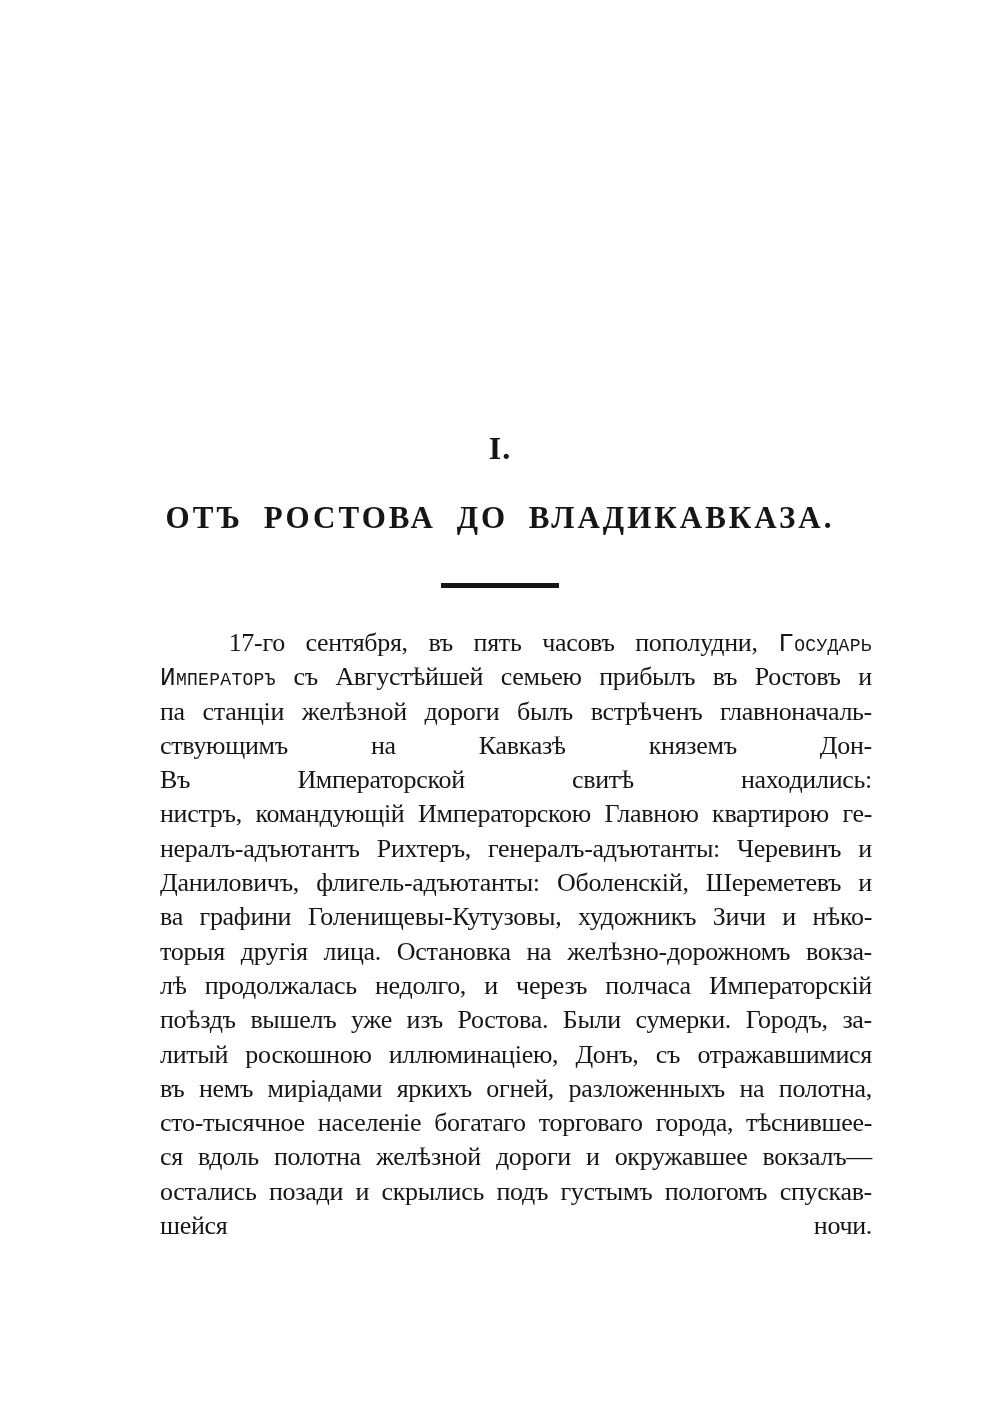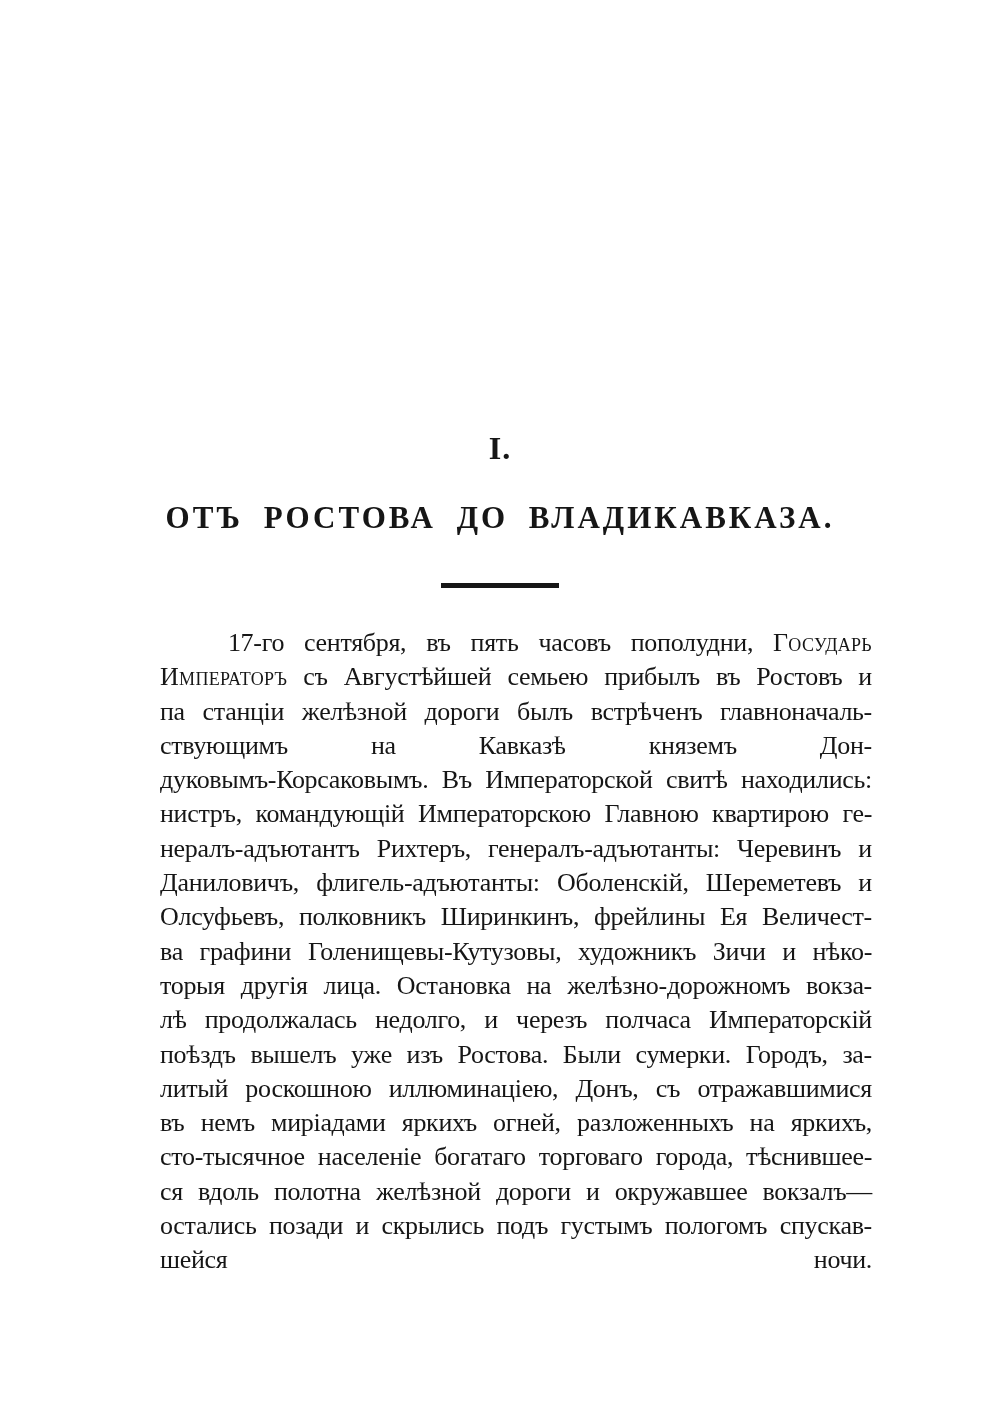--- a/index.html
+++ b/index.html
@@ -64,20 +64,21 @@
   }
   .line .indent-spacer {
     flex: 0 0 auto;
   }
   .word {
     flex: 0 0 auto;
   }
   .word.sc {
     font-variant: small-caps;
     letter-spacing: 0.3px;
+    font-family: Liberation Mono, monospace;
   }
 </style>
 </head>
 <body>
 
 <div class="page">
   <div class="chapter-number">I.</div>
 
   <div class="section-title">ОТЪ РОСТОВА ДО ВЛАДИКАВКАЗА.</div>
 
@@ -114,21 +115,20 @@
         <span class="word">главноначаль-</span>
       </div>
       <div class="line">
         <span class="word">ствующимъ</span>
         <span class="word">на</span>
         <span class="word">Кавказѣ</span>
         <span class="word">княземъ</span>
         <span class="word">Дон-</span>
       </div>
       <div class="line">
-        <span class="word">дуковымъ-Корсаковымъ.</span>
         <span class="word">Въ</span>
         <span class="word">Императорской</span>
         <span class="word">свитѣ</span>
         <span class="word">находились:</span>
       </div>
       <div class="line">
         <span class="word">нистръ,</span>
         <span class="word">командующій</span>
         <span class="word">Императорскою</span>
         <span class="word">Главною</span>
@@ -141,28 +141,20 @@
         <span class="word">генералъ-адъютанты:</span>
         <span class="word">Черевинъ</span>
         <span class="word">и</span>
       </div>
       <div class="line">
         <span class="word">Даниловичъ,</span>
         <span class="word">флигель-адъютанты:</span>
         <span class="word">Оболенскій,</span>
         <span class="word">Шереметевъ</span>
         <span class="word">и</span>
-      </div>
-      <div class="line">
-        <span class="word">Олсуфьевъ,</span>
-        <span class="word">полковникъ</span>
-        <span class="word">Ширинкинъ,</span>
-        <span class="word">фрейлины</span>
-        <span class="word">Ея</span>
-        <span class="word">Величест-</span>
       </div>
       <div class="line">
         <span class="word">ва</span>
         <span class="word">графини</span>
         <span class="word">Голенищевы-Кутузовы,</span>
         <span class="word">художникъ</span>
         <span class="word">Зичи</span>
         <span class="word">и</span>
         <span class="word">нѣко-</span>
       </div>
@@ -204,21 +196,21 @@
         <span class="word">отражавшимися</span>
       </div>
       <div class="line">
         <span class="word">въ</span>
         <span class="word">немъ</span>
         <span class="word">миріадами</span>
         <span class="word">яркихъ</span>
         <span class="word">огней,</span>
         <span class="word">разложенныхъ</span>
         <span class="word">на</span>
-        <span class="word">яркихъ,</span>
+        <span class="word">полотна,</span>
       </div>
       <div class="line">
         <span class="word">сто-тысячное</span>
         <span class="word">населеніе</span>
         <span class="word">богатаго</span>
         <span class="word">торговаго</span>
         <span class="word">города,</span>
         <span class="word">тѣснившее-</span>
       </div>
       <div class="line">

